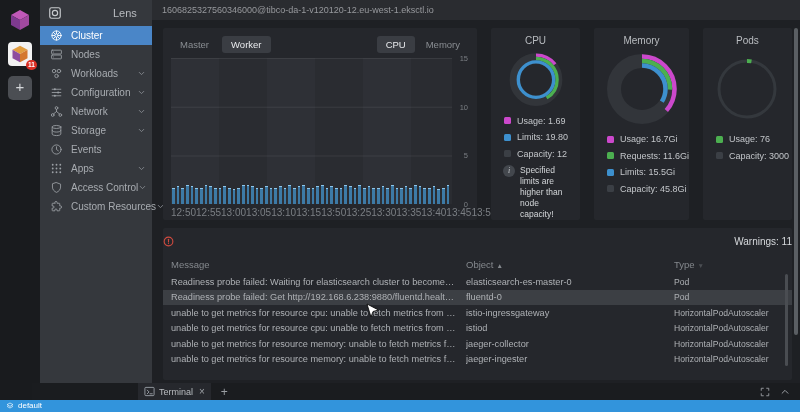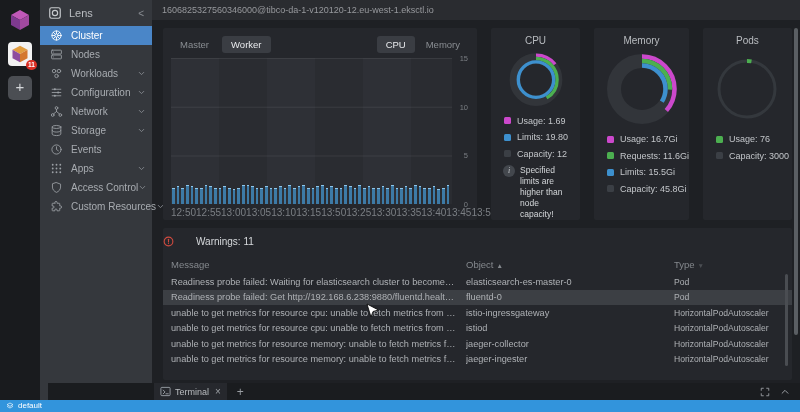--- a/index.html
+++ b/index.html
@@ -15,21 +15,21 @@
   .rail-icon.thumb { background:#f2f2f2; border-radius:4px; padding:2px; }
   .rail-icon.thumb svg { width:20px; height:20px; }
   .badge { position:absolute; right:-5px; bottom:-4px; background:#d93025; color:#fff;
     font-size:6.5px; line-height:10px; min-width:11px; height:10px; border-radius:5px;
     text-align:center; padding:0 1px; font-weight:bold; }
   .rail-add { width:24px; height:24px; background:#4b4e53; border-radius:5px; color:#d4d7da;
     font-size:15px; line-height:22px; text-align:center; cursor:pointer; }
 
   
   .sidebar { position:absolute; left:40px; top:0; width:112px; height:400px; background:#35383d; }
-  .sb-head { height:26px; display:flex; align-items:center; padding:0 8px; color:#b9bcc0; }
+  .sb-head { height:26px; display:flex; align-items:center; padding:0 8px; color:#b9bcc0;gap:44px; }
   .sb-head .logo { width:14px; height:14px; color:#c7cacd; margin-right:7px; }
   .sb-head .logo svg { width:14px; height:14px; }
   .sb-head .title { font-size:11px; flex:1; }
   .sb-head .collapse { color:#8a8e93; font-size:10px; cursor:pointer; }
   .sb-item { height:19px; display:flex; align-items:center; padding:0 6px 0 10px; cursor:pointer;
     color:#a8acb1; font-size:10px; }
   .sb-item .ic { width:13px; height:13px; margin-right:8px; flex:none; color:#9ba0a5; }
   .sb-item .ic svg { width:13px; height:13px; display:block; }
   .sb-item .lbl { flex:1; white-space:nowrap; }
   .sb-item .chev { width:9px; height:9px; color:#85898e; }
@@ -76,41 +76,41 @@
   .legend-item { display:flex; align-items:center; height:16.5px; }
   .legend-dot { width:7px; height:7px; border-radius:1.5px; margin-right:6px; flex:none; }
   .legend-text { font-size:9px; color:#c3c6ca; white-space:nowrap; }
   .note { display:flex; gap:5px; margin:3px 8px 0 12px; align-items:flex-start; }
   .note-ic { width:12px; height:12px; flex:none; border-radius:50%; background:#43474d; color:#c6c9cd;
     font-size:8px; line-height:12px; text-align:center; font-family:"Liberation Serif",serif; font-style:italic; }
   .note-text { font-size:8.5px; line-height:1.3; color:#d4d7da; }
 
   
   .warn-card { margin-top:8px; height:152px; padding:0; position:relative; overflow:hidden; }
-  .warn-head { height:26px; display:flex; align-items:center; justify-content:flex-start; gap:22px; }
+  .warn-head { height:26px; display:flex; align-items:center; justify-content:space-between; gap:22px; }
   .warn-ic { width:11px; height:11px; }
   .warn-title { font-size:10px; color:#d6d9dc; }
   .tbl { width:100%; }
   .tbl-head { display:flex; height:20px; align-items:center; padding:0 14px 0 8px;
     color:#85898e; font-size:9.5px; }
   .tbl-row { display:flex; height:15.5px; align-items:center; padding:0 14px 0 8px;
     font-size:9.2px; color:#aeb1b5; cursor:pointer; }
   .tbl-row.hl { background:#3c3f44; }
   .c-msg { flex:1; min-width:0; white-space:nowrap; overflow:hidden; text-overflow:ellipsis; padding-right:10px; }
   .c-obj { width:208px; flex:none; white-space:nowrap; overflow:hidden; }
   .c-type { width:104px; flex:none; white-space:nowrap; overflow:hidden; font-size:8.6px; }
   .tbl-head .c-type { font-size:9.5px; }
   .sort { font-size:6.5px; margin-left:3px; }
   .sort.dim { opacity:.4; }
 
   
   .scroll-thumb { position:absolute; border-radius:3px; background:#5a5e63; }
 
   
-  .dock { position:absolute; left:48px; right:0; top:383px; height:17px; background:#1a1c1f;
+  .dock { position:absolute; left:32px; right:0; top:383px; height:17px; background:#1a1c1f;
     display:flex; align-items:center; }
   .dock-tab { display:flex; align-items:center; gap:4px; margin-left:106px; background:#26282d;
     height:17px; padding:0 6px; cursor:pointer; }
   .dock-tab .term-ic { width:11px; height:11px; }
   .dock-tab .lbl { font-size:9px; color:#b9bcc0; }
   .dock-tab .x { font-size:10px; color:#9a9ea3; margin-left:2px; cursor:pointer; }
   .dock-plus { color:#9a9ea3; font-size:12px; margin-left:10px; cursor:pointer; }
   .dock-right { margin-left:auto; display:flex; gap:10px; padding-right:10px; }
   .dock-right .ic { width:10px; height:10px; color:#9a9ea3; cursor:pointer; }
   .dock-right .ic svg { width:10px; height:10px; display:block; }

